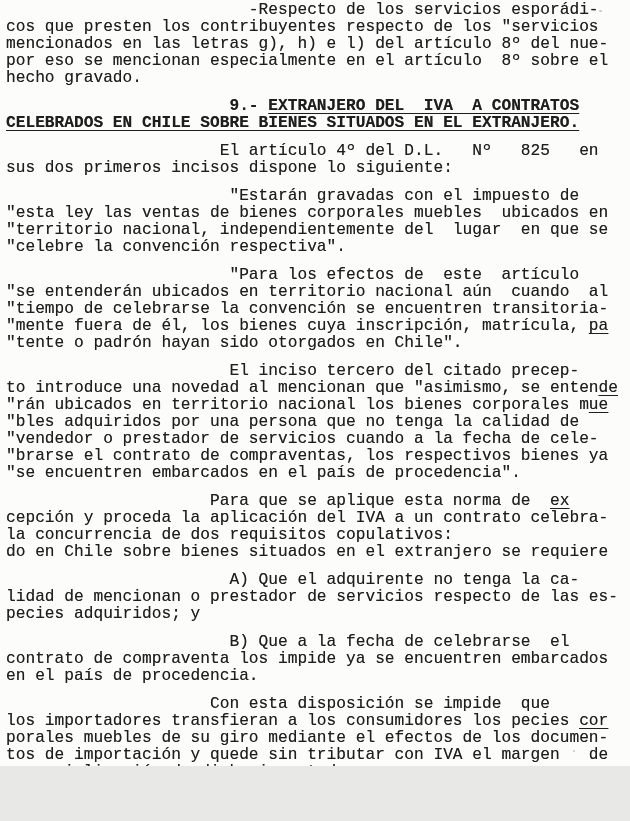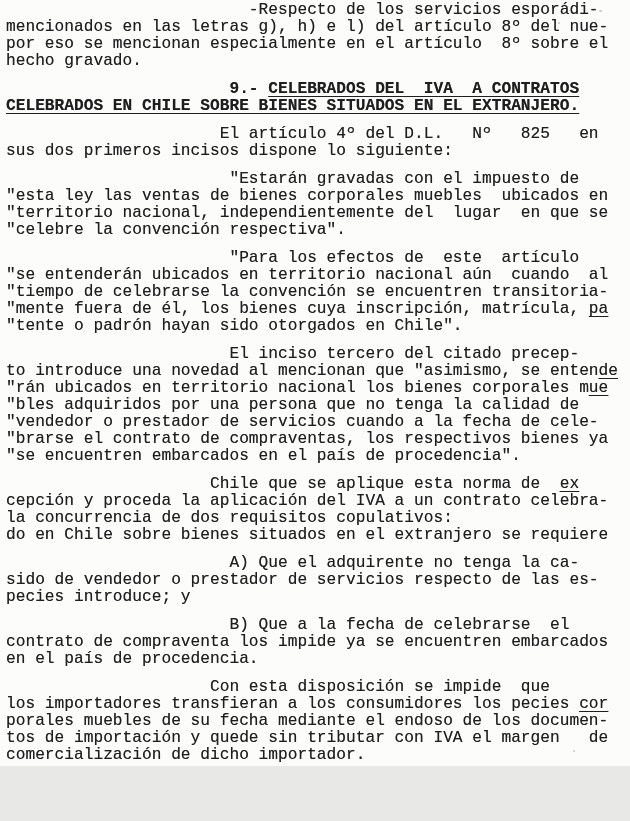--- a/index.html
+++ b/index.html
@@ -56,26 +56,27 @@
 
 <div class="page">
   <span class="speck s1"></span>
   <span class="speck s2"></span>
   <span class="speck s3"></span>
   <span class="speck s4"></span>
   <span class="speck s5"></span>
   <div id="doc-body">
       <div class="para">
         <div class="line"><span>                         -Respecto de los servicios esporádi-</span></div>
+        <div class="line"><span>cos que presten los contribuyentes respecto de los "servicios</span></div>
         <div class="line"><span>mencionados en las letras g), h) e l) del artículo 8º del nue-</span></div>
         <div class="line"><span>por eso se mencionan especialmente en el artículo  8º sobre el</span></div>
         <div class="line"><span>hecho gravado.</span></div>
       </div>
       <div class="para heading">
-        <div class="line"><span>                       9.- </span><span class="u">CELEBRADOS DEL  IVA  A CONTRATOS</span></div>
+        <div class="line"><span>                       9.- </span><span class="u">EXTRANJERO DEL  IVA  A CONTRATOS</span></div>
         <div class="line"><span class="u">CELEBRADOS EN CHILE SOBRE BIENES SITUADOS EN EL EXTRANJERO.</span></div>
       </div>
       <div class="para">
         <div class="line"><span>                      El artículo 4º del D.L.   Nº   825   en</span></div>
         <div class="line"><span>sus dos primeros incisos dispone lo siguiente:</span></div>
       </div>
       <div class="para">
         <div class="line"><span>                       "Estarán gravadas con el impuesto de</span></div>
         <div class="line"><span>"esta ley las ventas de bienes corporales muebles  ubicados en</span></div>
         <div class="line"><span>"territorio nacional, independientemente del  lugar  en que se</span></div>
@@ -91,36 +92,36 @@
       <div class="para">
         <div class="line"><span>                       El inciso tercero del citado precep-</span></div>
         <div class="line"><span>to introduce una novedad al mencionan que "asimismo, se enten</span><span class="u">de</span></div>
         <div class="line"><span>"rán ubicados en territorio nacional los bienes corporales m</span><span class="u">ue</span></div>
         <div class="line"><span>"bles adquiridos por una persona que no tenga la calidad de</span></div>
         <div class="line"><span>"vendedor o prestador de servicios cuando a la fecha de cele-</span></div>
         <div class="line"><span>"brarse el contrato de compraventas, los respectivos bienes ya</span></div>
         <div class="line"><span>"se encuentren embarcados en el país de procedencia".</span></div>
       </div>
       <div class="para">
-        <div class="line"><span>                     Chile que se aplique esta norma de  </span><span class="u">ex</span></div>
+        <div class="line"><span>                     Para que se aplique esta norma de  </span><span class="u">ex</span></div>
         <div class="line"><span>cepción y proceda la aplicación del IVA a un contrato celebra-</span></div>
         <div class="line"><span>la concurrencia de dos requisitos copulativos:</span></div>
         <div class="line"><span>do en Chile sobre bienes situados en el extranjero se requiere</span></div>
       </div>
       <div class="para">
         <div class="line"><span>                       A) Que el adquirente no tenga la ca-</span></div>
-        <div class="line"><span>sido de vendedor o prestador de servicios respecto de las es-</span></div>
-        <div class="line"><span>pecies introduce; y</span></div>
+        <div class="line"><span>lidad de mencionan o prestador de servicios respecto de las es-</span></div>
+        <div class="line"><span>pecies adquiridos; y</span></div>
       </div>
       <div class="para">
         <div class="line"><span>                       B) Que a la fecha de celebrarse  el</span></div>
         <div class="line"><span>contrato de compraventa los impide ya se encuentren embarcados</span></div>
         <div class="line"><span>en el país de procedencia.</span></div>
       </div>
       <div class="para">
         <div class="line"><span>                     Con esta disposición se impide  que</span></div>
         <div class="line"><span>los importadores transfieran a los consumidores los pecies </span><span class="u">cor</span></div>
-        <div class="line"><span>porales muebles de su fecha mediante el endoso de los documen-</span></div>
+        <div class="line"><span>porales muebles de su giro mediante el efectos de los documen-</span></div>
         <div class="line"><span>tos de importación y quede sin tributar con IVA el margen   de</span></div>
         <div class="line"><span>comercialización de dicho importador.</span></div>
       </div>
     </div>
 </div>
 
 </body></html>

